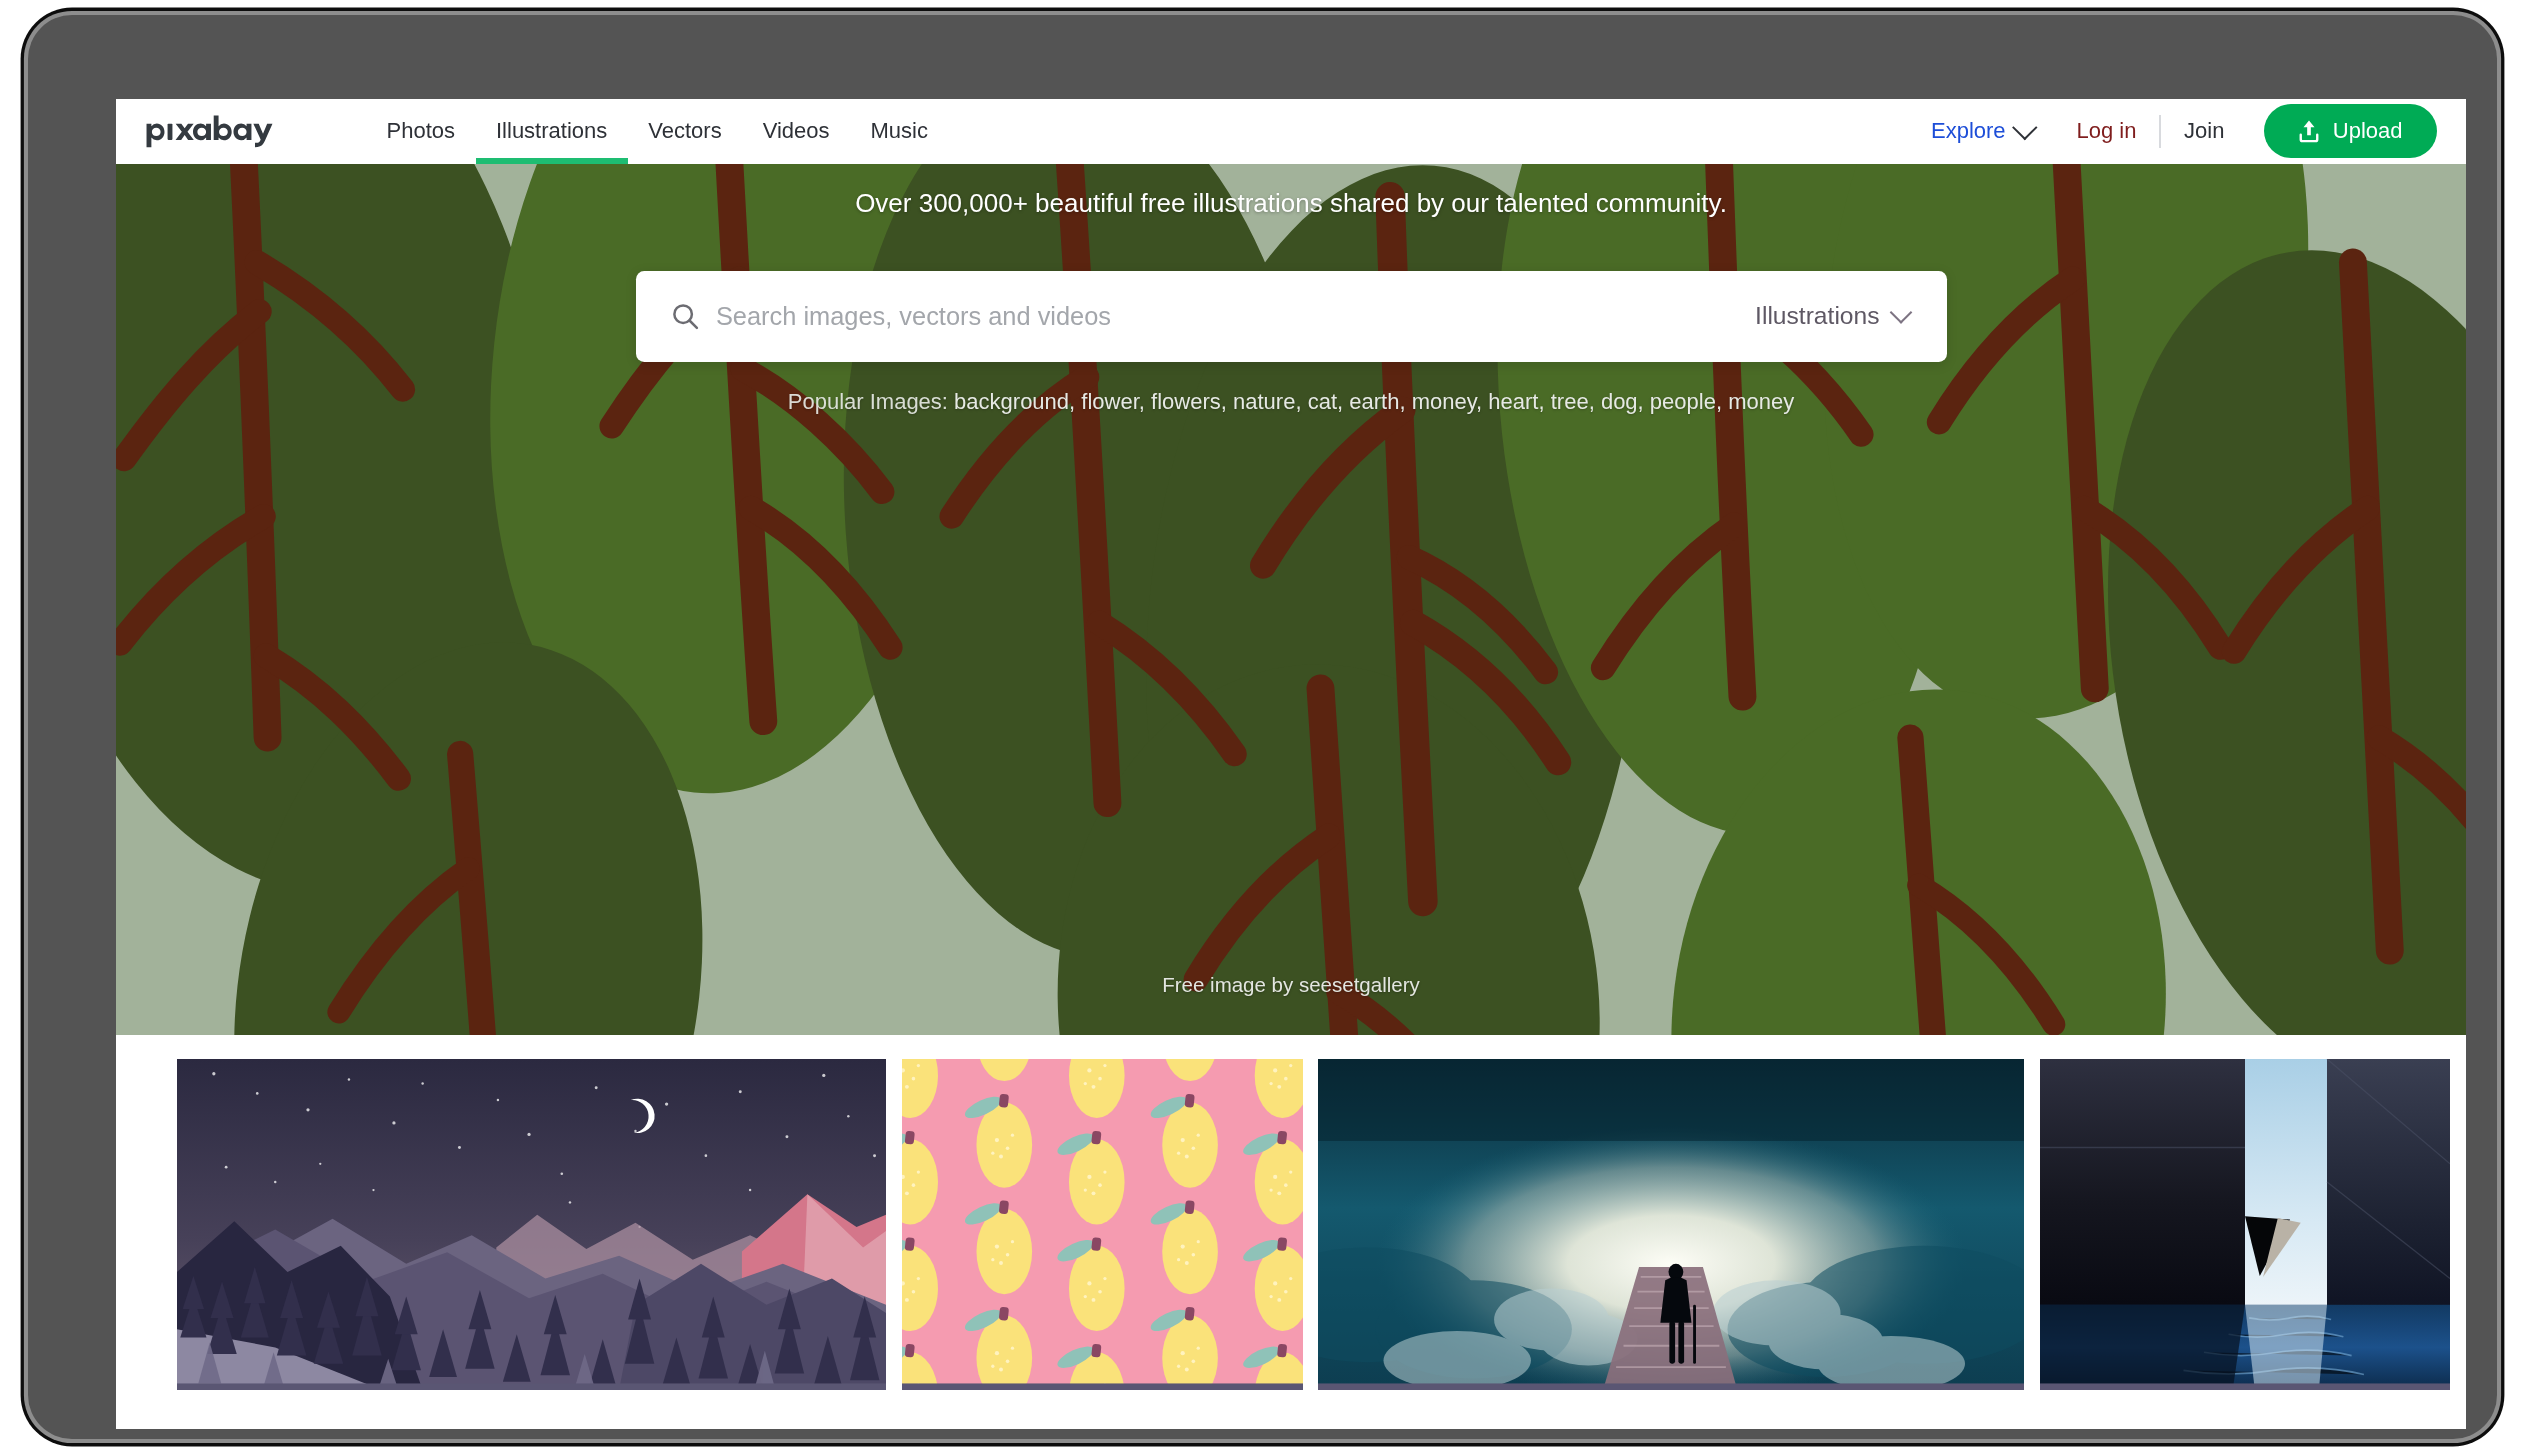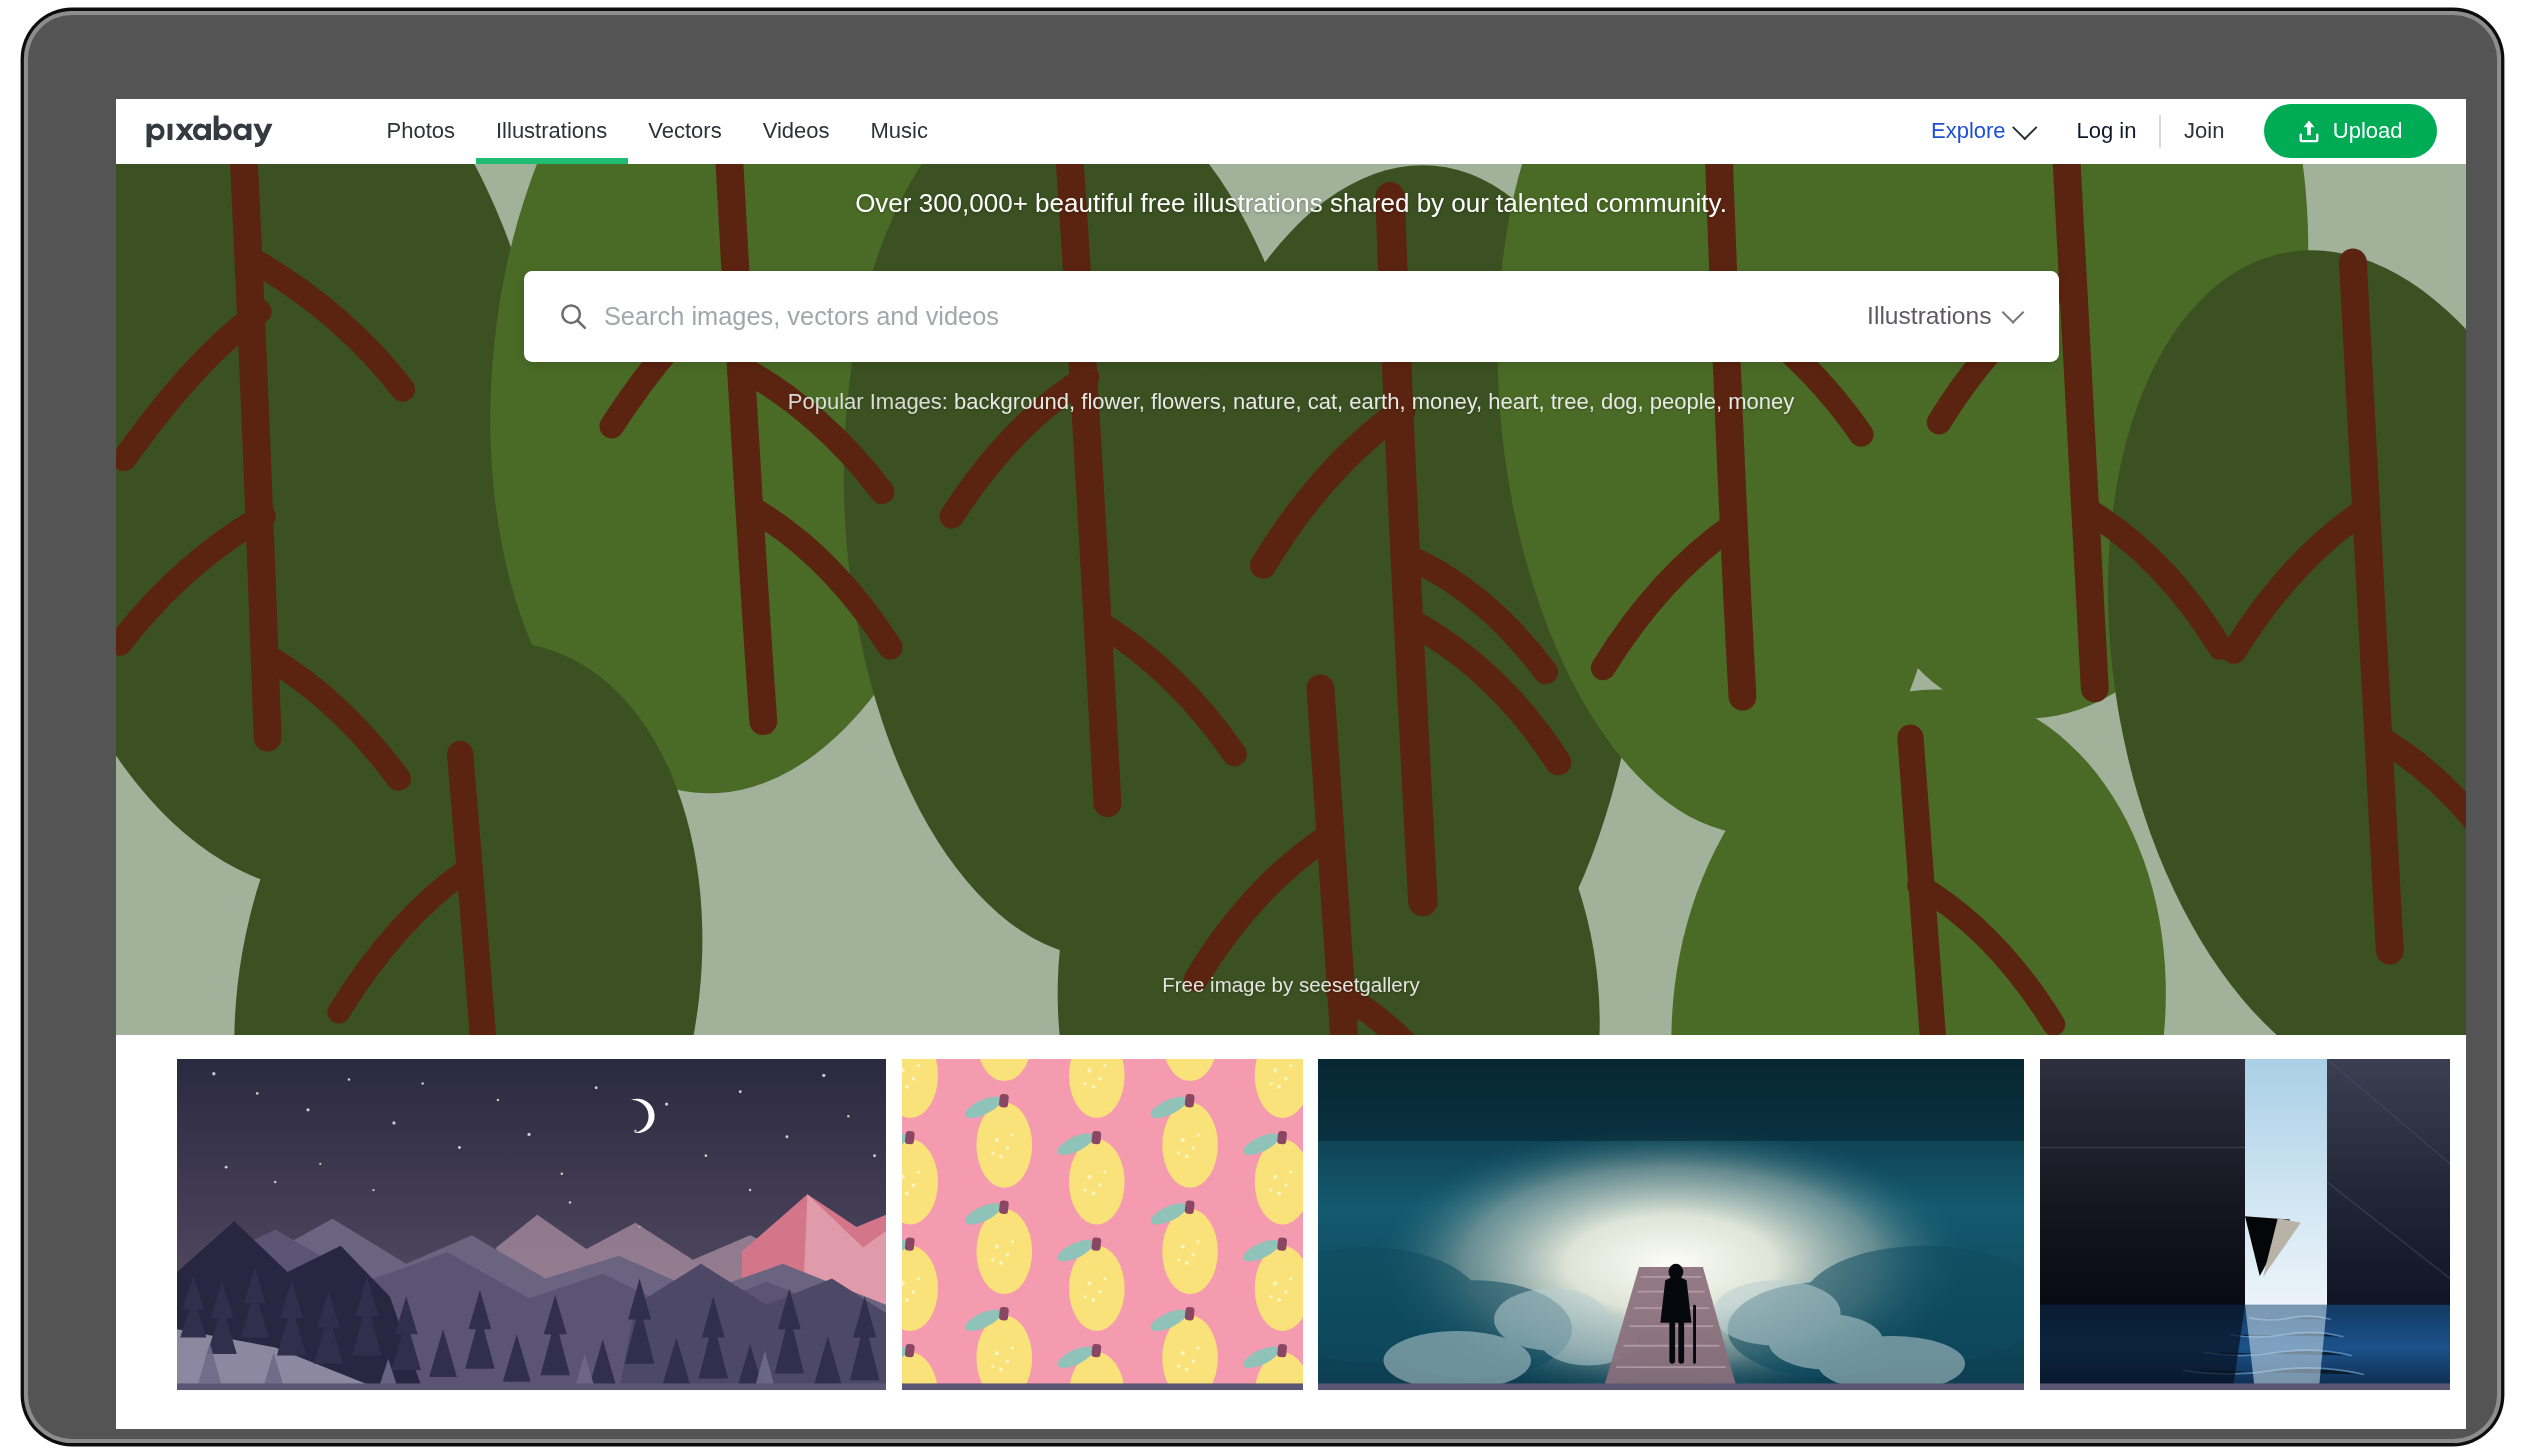--- a/index.html
+++ b/index.html
@@ -87,21 +87,21 @@
     align-items: center;
     gap: 10.6px;
     font-size: 22px;
     color: #1d4ed8;
     padding: 0 19.7px;
     cursor: pointer;
     white-space: nowrap;
   }
   #login-link {
     font-size: 22px;
-    color: #0f172a;
+    color: #7f1d1d;
     padding: 0 23px;
     cursor: pointer;
     white-space: nowrap;
   }
   #header-divider {
     width: 1.6px;
     height: 33px;
     background: #d8dade;
   }
   #join-link {
@@ -161,21 +161,21 @@
   #hero-subtitle {
     margin: 0;
     padding-top: 24px;
     font-size: 26px;
     font-weight: 400;
     text-shadow: 0 0.8px 3.3px rgba(0,0,0,.30);
   }
 
   #search-row {
     margin: 52px auto 0;
-    width: 1535px;
+    width: 1311px;
     height: 91px;
     background: #ffffff;
     border-radius: 8.2px;
     display: flex;
     align-items: center;
     box-shadow: 0 2.5px 11.5px rgba(0,0,0,.12);
   }
   #search-icon {
     margin-left: 34px;
     margin-right: 16.4px;

